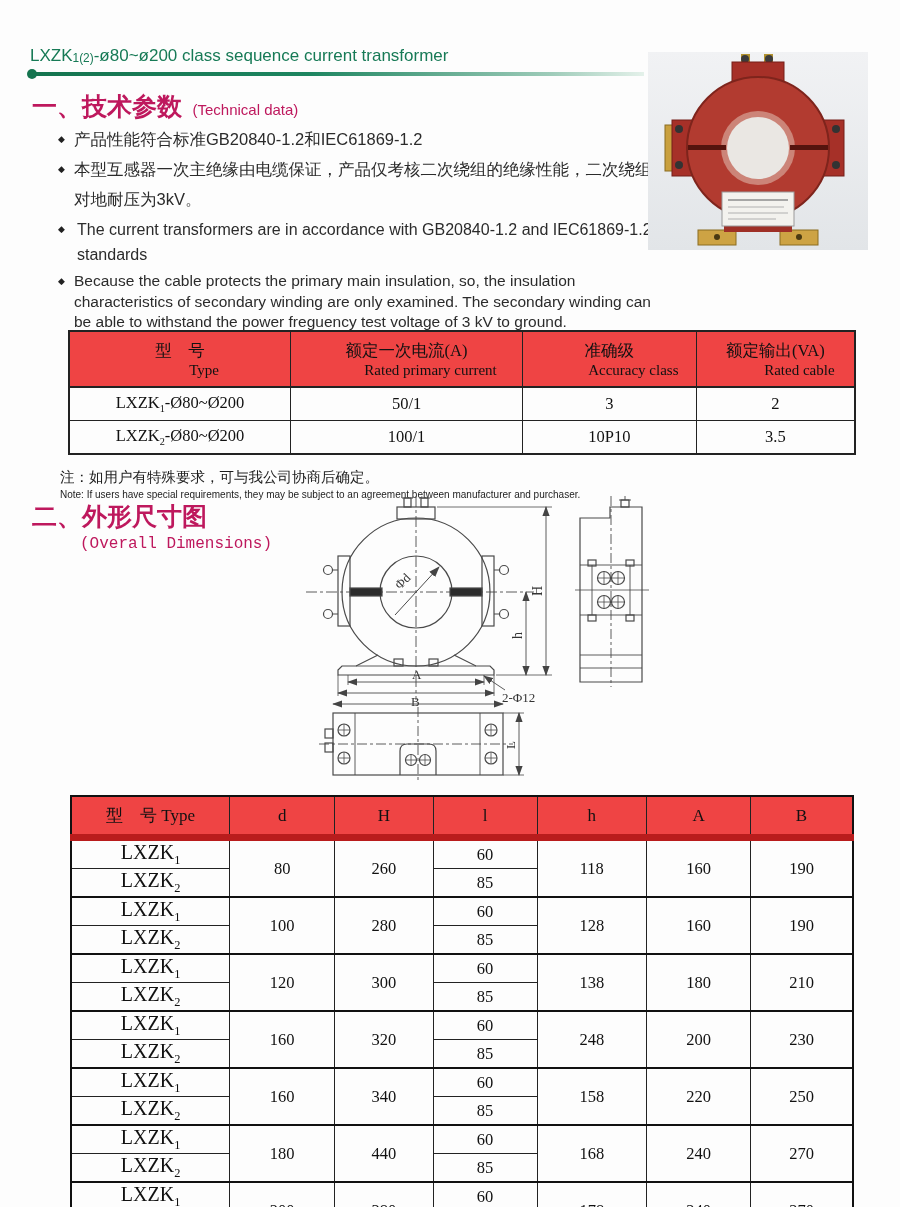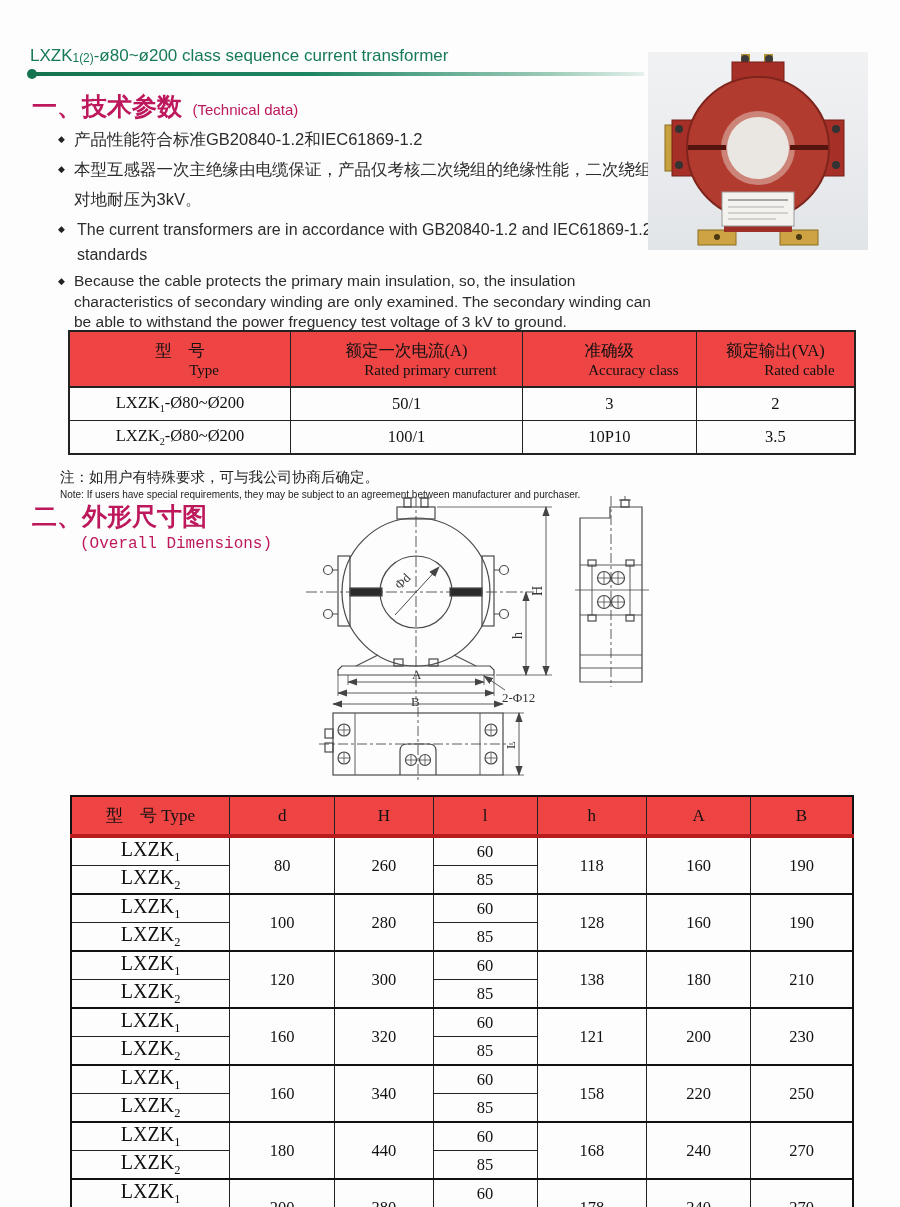--- a/index.html
+++ b/index.html
@@ -45,21 +45,21 @@
   #spec-table td{height:32px;font-size:16.5px;margin-left:40px;}
   #spec-table .h-zh{display:block;font-size:16.5px;}
   #spec-table .h-en{display:block;font-size:15px;margin-left:48px;}
   sub{font-size:0.62em;}
 
   .note-block{position:absolute;left:60px;top:437px;color:#1d1d1d;margin-top:32px;}
   .note-zh{font-size:14.5px;line-height:17px;}
   .note-en{font-size:10px;line-height:17px;}
 
   #dim-table{position:absolute;left:70px;top:795px;width:784px;border:2px solid #111;}
-  #dim-table th{height:37px;font-size:17px;border-bottom:4px solid #b91c1c;margin-top:16px;}
+  #dim-table th{height:37px;font-size:17px;border-bottom:7px solid #b91c1c;margin-top:16px;}
   #dim-table td{height:26px;font-size:16.5px;}
   #dim-table tr.group-start td{border-top:2px solid #111;}
   #dim-table .model-cell{font-size:20px;}
 
   
   .drawing{position:absolute;}
   #front-view{left:298px;top:494px;}
   #side-view{left:573px;top:494px;}
   #bottom-view{left:315px;top:698px;}
   svg text{font-family:"Liberation Serif","DejaVu Serif",serif;fill:#333;}
@@ -361,21 +361,21 @@
         </tr>
         <tr>
           <td class="model-cell"><span>LXZK</span><sub>2</sub></td>
           <td>85</td>
         </tr>
         <tr class="group-start">
           <td class="model-cell"><span>LXZK</span><sub>1</sub></td>
           <td rowspan="2">160</td>
           <td rowspan="2">320</td>
           <td>60</td>
-          <td rowspan="2">121</td>
+          <td rowspan="2">248</td>
           <td rowspan="2">200</td>
           <td rowspan="2">230</td>
         </tr>
         <tr>
           <td class="model-cell"><span>LXZK</span><sub>2</sub></td>
           <td>85</td>
         </tr>
         <tr class="group-start">
           <td class="model-cell"><span>LXZK</span><sub>1</sub></td>
           <td rowspan="2">160</td>

